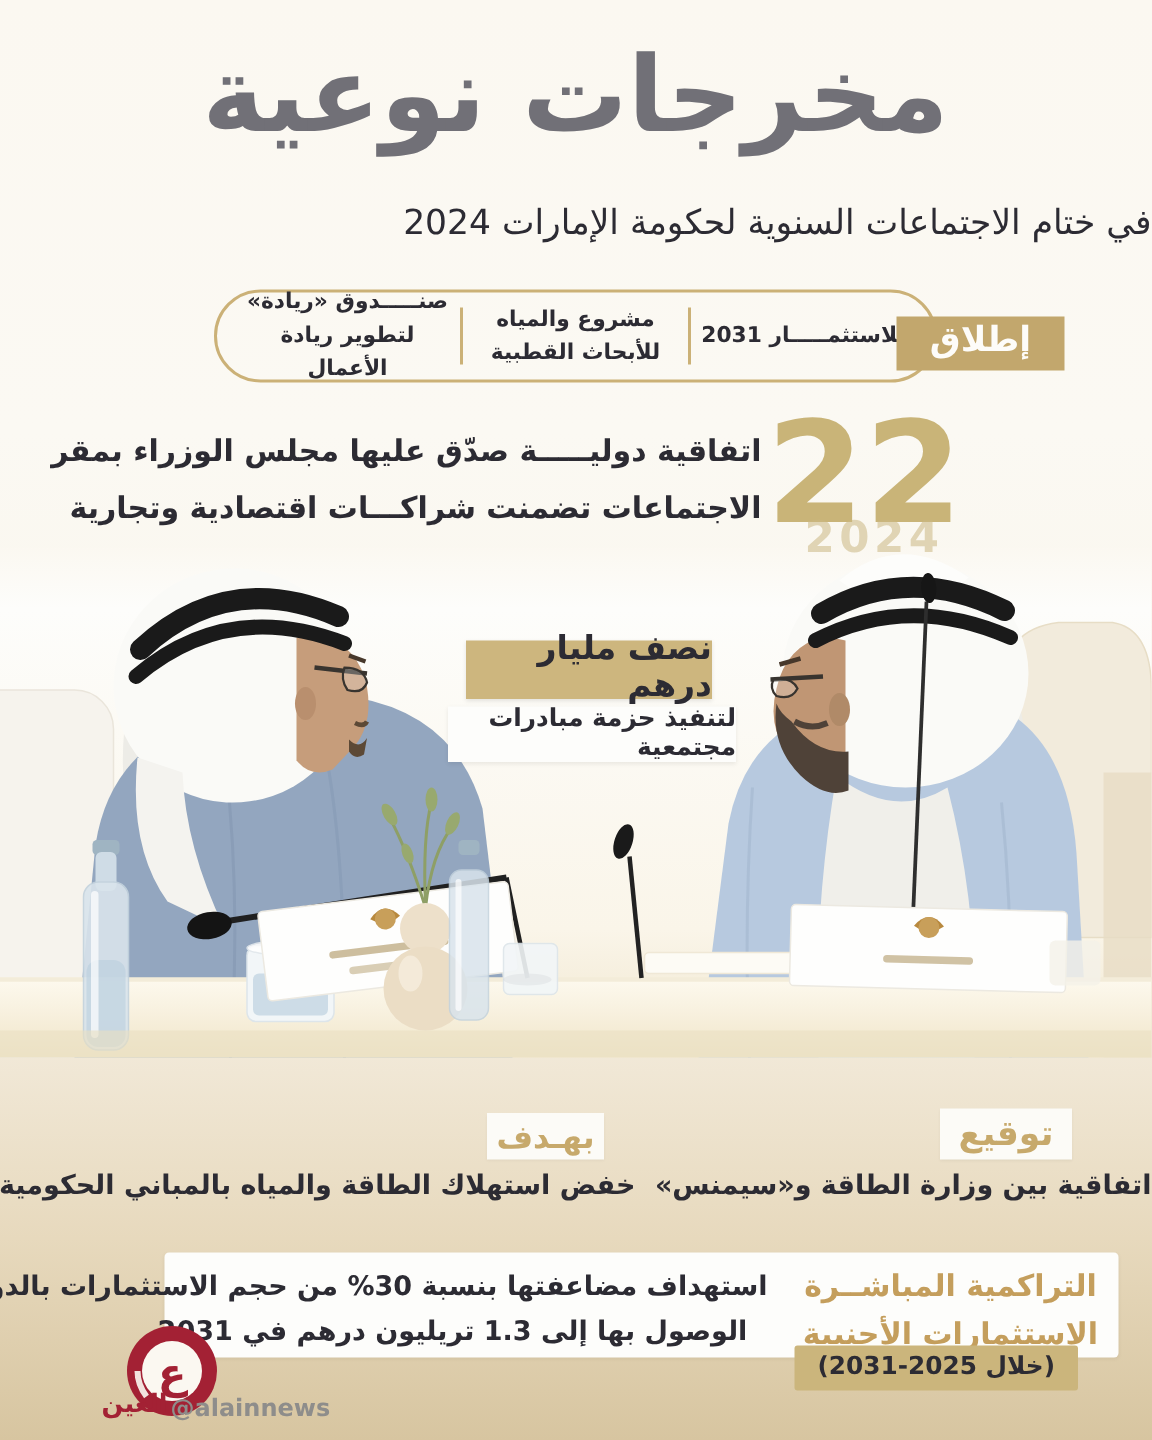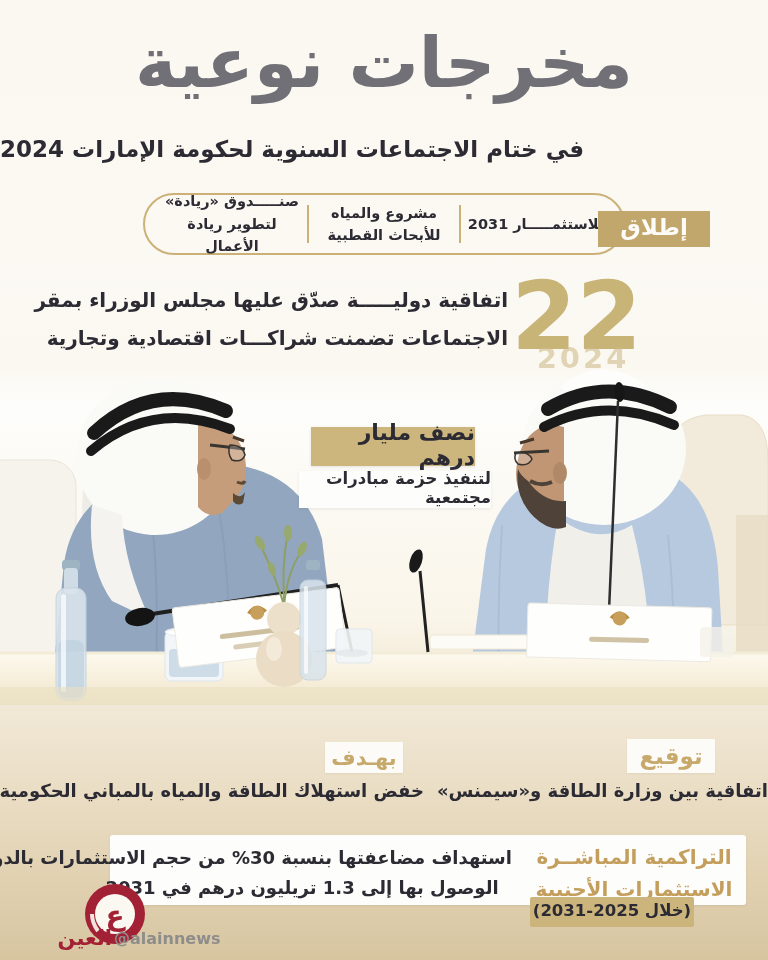--- a/index.html
+++ b/index.html
@@ -8,22 +8,22 @@
     direction:rtl;
     font-family:"DejaVu Sans","Liberation Sans",sans-serif;
     background:linear-gradient(180deg,#FBF8F1 0%,#FBF9F3 30%,#F9F5EA 58%,#F2EADA 72%,#E7D9BD 86%,#D7C5A0 100%);
   }
   .abs{position:absolute;}
   .title{
     top:14px;left:0;right:0;text-align:center;
     font-size:70px;line-height:1.4;font-weight:800;color:#717077;letter-spacing:-1px;
   }
   .subtitle{
-    top:136px;left:0;right:0;text-align:left;
-    font-size:23px;font-weight:700;color:#2C2B33;
+    top:136px;left:0;right:0;text-align:right;
+    font-size:23px;font-weight:400;color:#2C2B33;
   }
   .launch-box{
     top:193px;left:143px;width:482px;height:62px;
     border:2px solid #CBB177;border-radius:34px;
     display:flex;align-items:center;justify-content:space-between;
     padding:0 18px;box-sizing:border-box;
   }
   .launch-col{flex:1;text-align:center;font-size:14.5px;font-weight:700;color:#2C2B33;line-height:1.55;}
   .launch-divider{width:2px;height:38px;background:#CBB177;margin:0 6px;flex:0 0 auto;}
   .launch-label{
@@ -69,26 +69,26 @@
   }
   .inv-heading{
     top:841px;left:528px;width:212px;text-align:center;z-index:2;
     color:#C49E5C;font-size:20px;font-weight:800;line-height:1.6;white-space:nowrap;
   }
   .inv-text{
     top:843px;left:92px;width:420px;text-align:center;z-index:2;
     color:#2C2B33;font-size:18px;font-weight:700;line-height:1.65;white-space:nowrap;
   }
   .inv-period{
-    top:897px;left:530px;width:164px;height:30px;background:#CBB57C;color:#2C2B33;
+    top:897px;left:530px;width:189px;height:30px;background:#CBB57C;color:#2C2B33;
     font-size:16.5px;font-weight:700;display:flex;align-items:center;justify-content:center;
     z-index:2;padding-bottom:3px;box-sizing:border-box;border-radius:2px;
   }
   .footer-logo{top:883px;left:84px;width:62px;height:62px;z-index:2;}
-  .brand{top:926px;left:62px;width:50px;text-align:left;color:#A32134;font-size:21px;font-weight:800;z-index:3;}
+  .brand{top:926px;left:62px;width:50px;text-align:right;color:#A32134;font-size:17px;font-weight:800;z-index:3;}
   .handle{top:929px;left:114px;color:#8E8D8B;font-size:16px;font-weight:600;direction:ltr;z-index:2;}
   .source{top:969px;left:285px;width:120px;color:#35343C;font-size:15px;font-weight:700;text-align:right;}
 </style>
 </head>
 <body>
 
 <div class="page">
 
   <div class="abs title">مخرجات نوعية</div>
   <div class="abs subtitle">في ختام الاجتماعات السنوية لحكومة الإمارات 2024</div>

